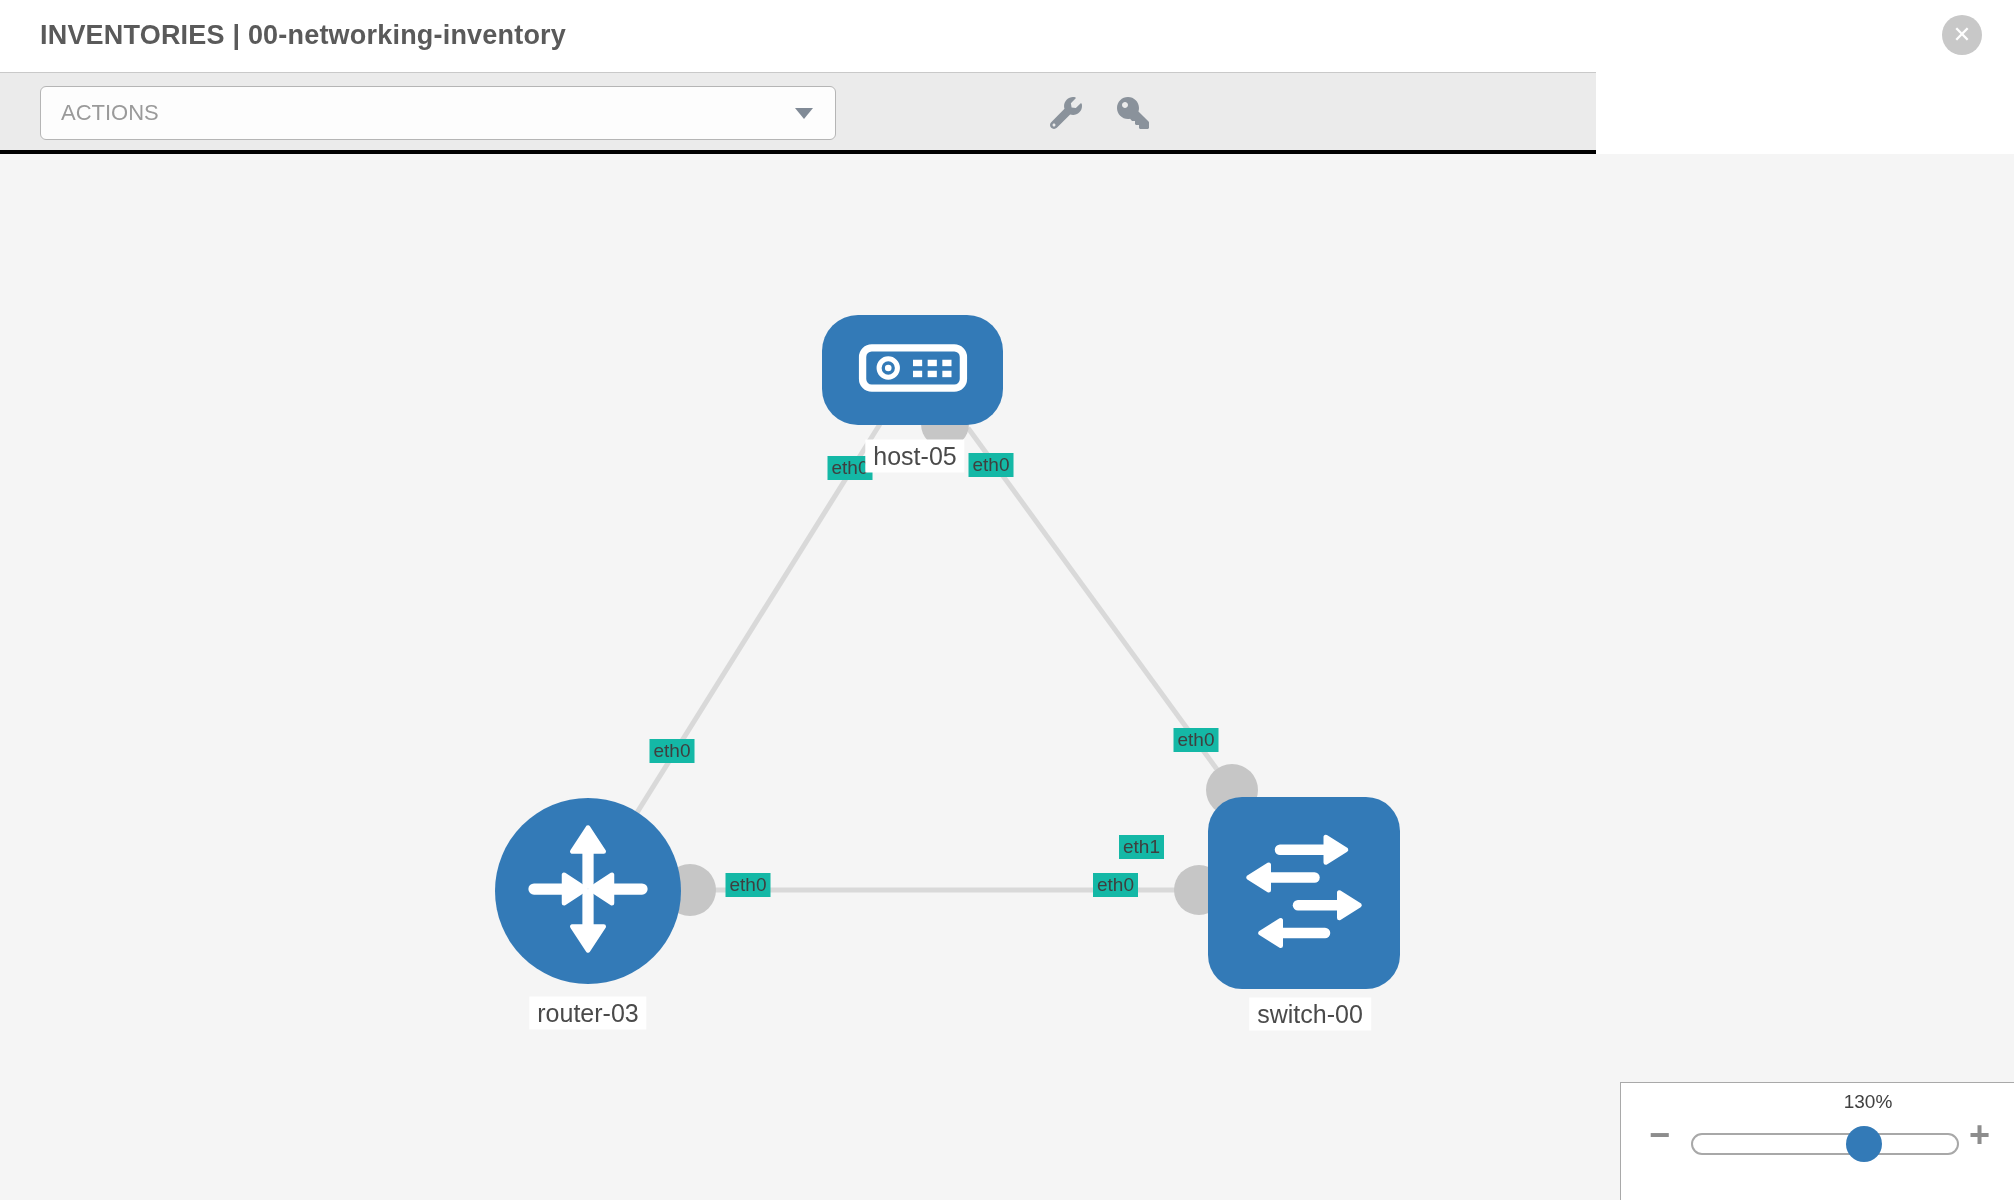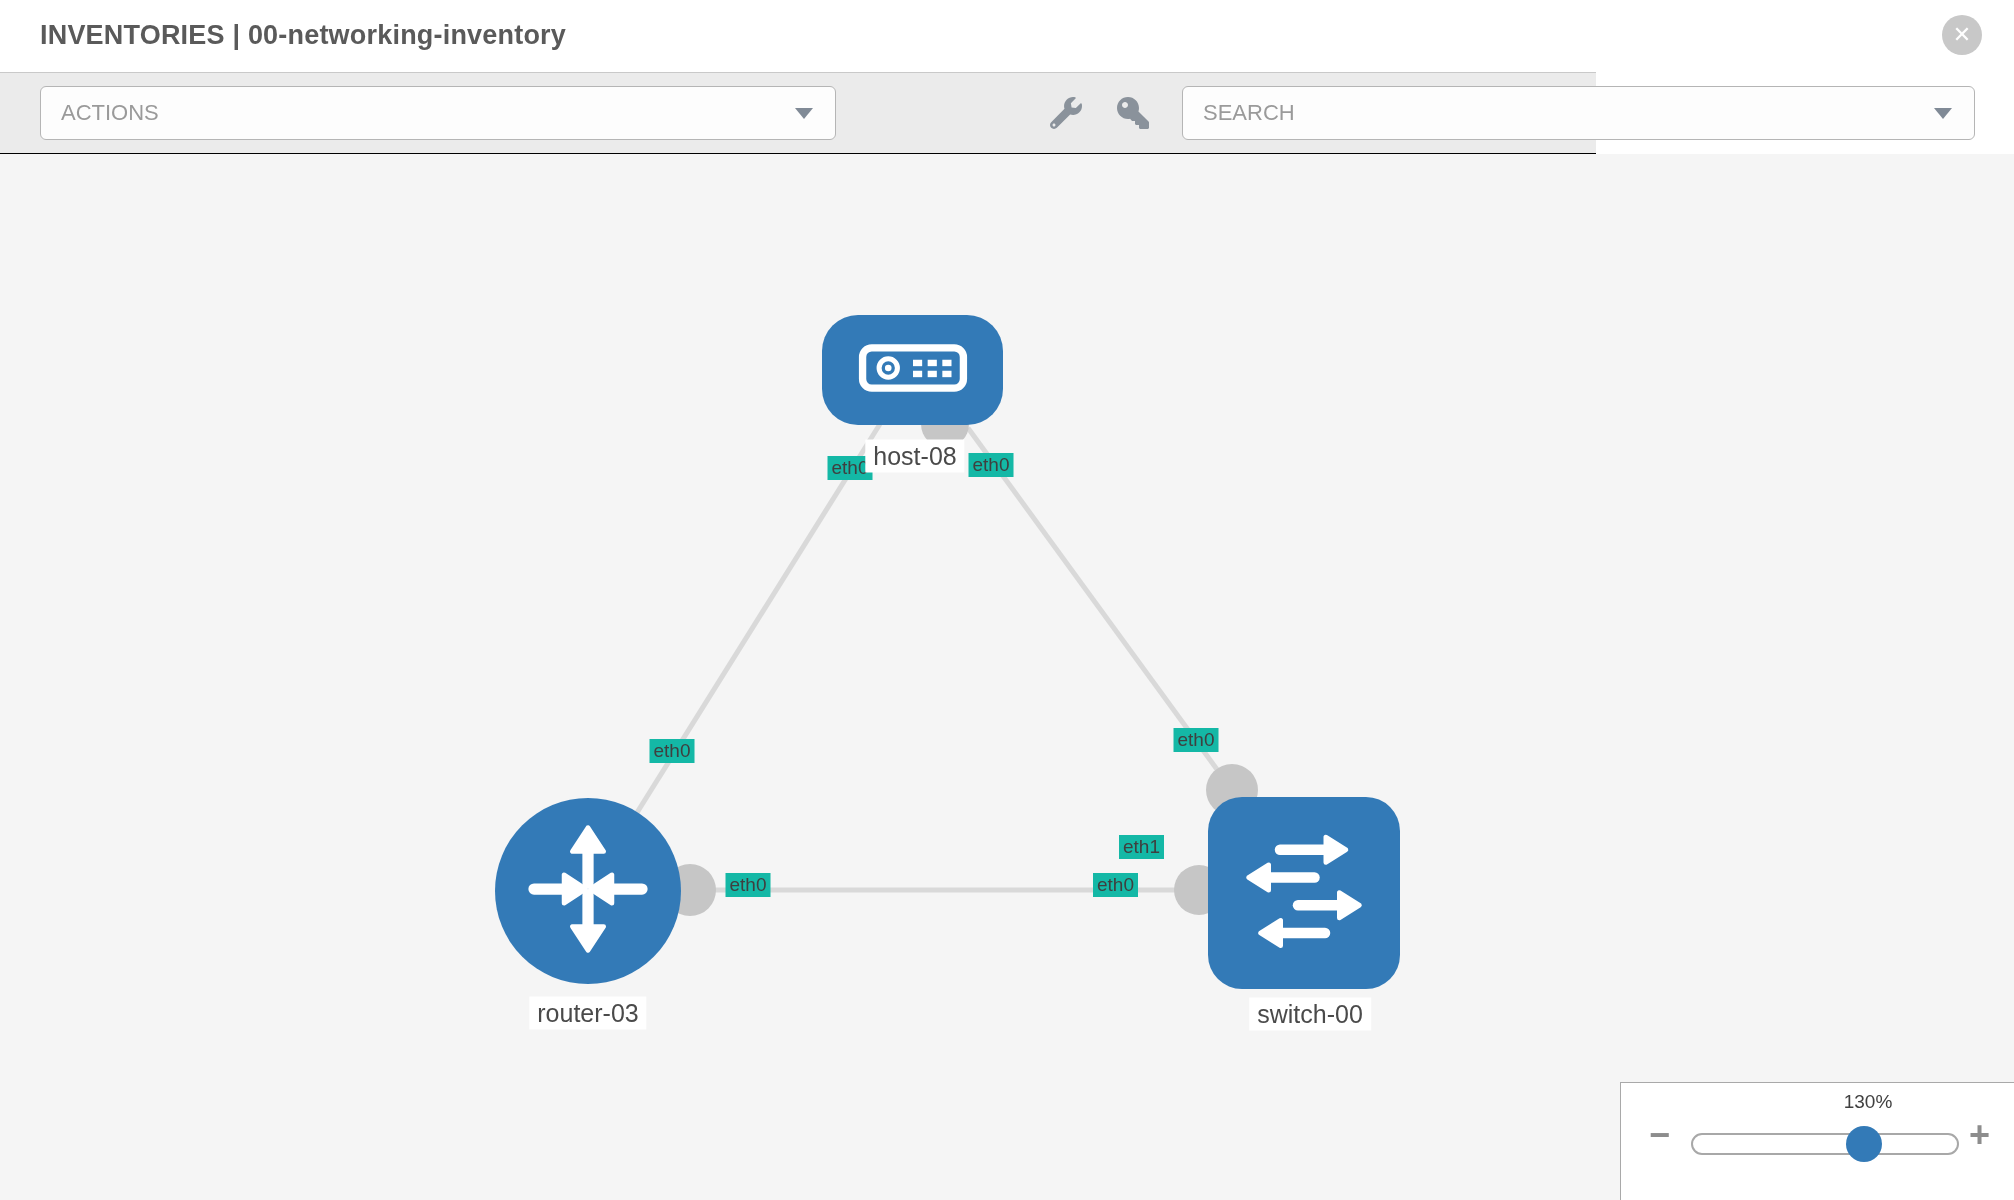--- a/index.html
+++ b/index.html
@@ -17,21 +17,21 @@
     font-size:27px;font-weight:bold;color:#5a5a5a;letter-spacing:.2px;
   }
   .close-btn{
     position:absolute;right:32px;top:15px;width:40px;height:40px;border-radius:50%;
     background:#c8c8c8;color:#ffffff;display:flex;align-items:center;justify-content:center;
     font-size:22px;font-weight:900;cursor:pointer;user-select:none;
   }
   
   .toolbar{
     position:absolute;left:0;top:72px;width:1596px;height:82px;background:#ebebeb;
-    border-top:1px solid #c9c9c9;border-bottom:1px solid #000000;box-sizing:border-box;
+    border-top:1px solid #c9c9c9;border-bottom:4px solid #000000;box-sizing:border-box;
   }
   .dropdown{
     position:absolute;top:13px;height:54px;background:#fdfdfd;border:1px solid #b5b5b5;
     border-radius:6px;box-sizing:border-box;display:flex;align-items:center;
     padding:0 20px;color:#9a9a9a;font-size:22px;cursor:pointer;
   }
   .dropdown .chev{
     position:absolute;right:22px;top:50%;margin-top:-5px;width:0;height:0;
     border-left:9px solid transparent;border-right:9px solid transparent;
     border-top:11px solid #808a96;
@@ -122,24 +122,20 @@
   </div>
 
   <div class="tool-icon ti-key">
     <span>
       <svg width="32" height="32" viewBox="0 0 512 512" style="fill:#8a929b;transform:scaleX(-1)">
         <path d="M512 176.001C512 273.203 433.202 352 336 352c-11.22 0-22.19-1.062-32.827-3.069l-24.012 27.014A23.999 23.999 0 0 1 261.223 384H224v40c0 13.255-10.745 24-24 24h-40v40c0 13.255-10.745 24-24 24H24c-13.255 0-24-10.745-24-24v-78.059c0-6.365 2.529-12.47 7.029-16.971l161.802-161.802C163.108 213.814 160 195.271 160 176 160 78.798 238.797.001 335.999 0 433.488-.001 512 78.511 512 176.001zM336 128c0 26.51 21.49 48 48 48s48-21.49 48-48-21.49-48-48-48-48 21.49-48 48z"></path>
       </svg>
     </span>
   </div>
 
-  <div class="dropdown dd-search">
-    <span>SEARCH</span>
-    <span class="chev"></span>
-  </div>
 </div>
 
 <div class="canvas">
 
   <svg class="links">
     <line x1="588" y1="737" x2="880" y2="270" stroke="#d9d9d9" stroke-width="5"></line>
     <line x1="1232" y1="636" x2="968" y2="274" stroke="#d9d9d9" stroke-width="5"></line>
     <line x1="640" y1="736" x2="1200" y2="736" stroke="#d9d9d9" stroke-width="5"></line>
   </svg>
 
@@ -187,21 +183,21 @@
         <line x1="50" y1="82" x2="114" y2="82" stroke-width="14"></line>
         <polygon points="26,82 53,65 53,99" stroke-width="6"></polygon>
         <line x1="92" y1="119" x2="150" y2="119" stroke-width="14"></line>
         <polygon points="174,119 147,102 147,136" stroke-width="6"></polygon>
         <line x1="66" y1="156" x2="128" y2="156" stroke-width="14"></line>
         <polygon points="42,156 69,139 69,173" stroke-width="6"></polygon>
       </svg>
     </span>
   </div>
 
-  <div class="node-label" style="left:915px;top:302px;">host-08</div>
+  <div class="node-label" style="left:915px;top:302px;">host-05</div>
   <div class="node-label" style="left:588px;top:859px;">router-03</div>
   <div class="node-label" style="left:1304px;top:860px;margin-left:6px;">switch-00</div>
 
   <div class="eth-label" style="left:850px;top:314px;z-index:4;">eth0</div>
   <div class="eth-label" style="left:991px;top:311px;z-index:4;">eth0</div>
   <div class="eth-label" style="left:672px;top:597px;">eth0</div>
   <div class="eth-label" style="left:1196px;top:586px;">eth0</div>
   <div class="eth-label" style="left:748px;top:731px;">eth0</div>
 
   <div class="eth-label raw" style="left:1093px;top:719px;z-index:4;">eth0</div>

